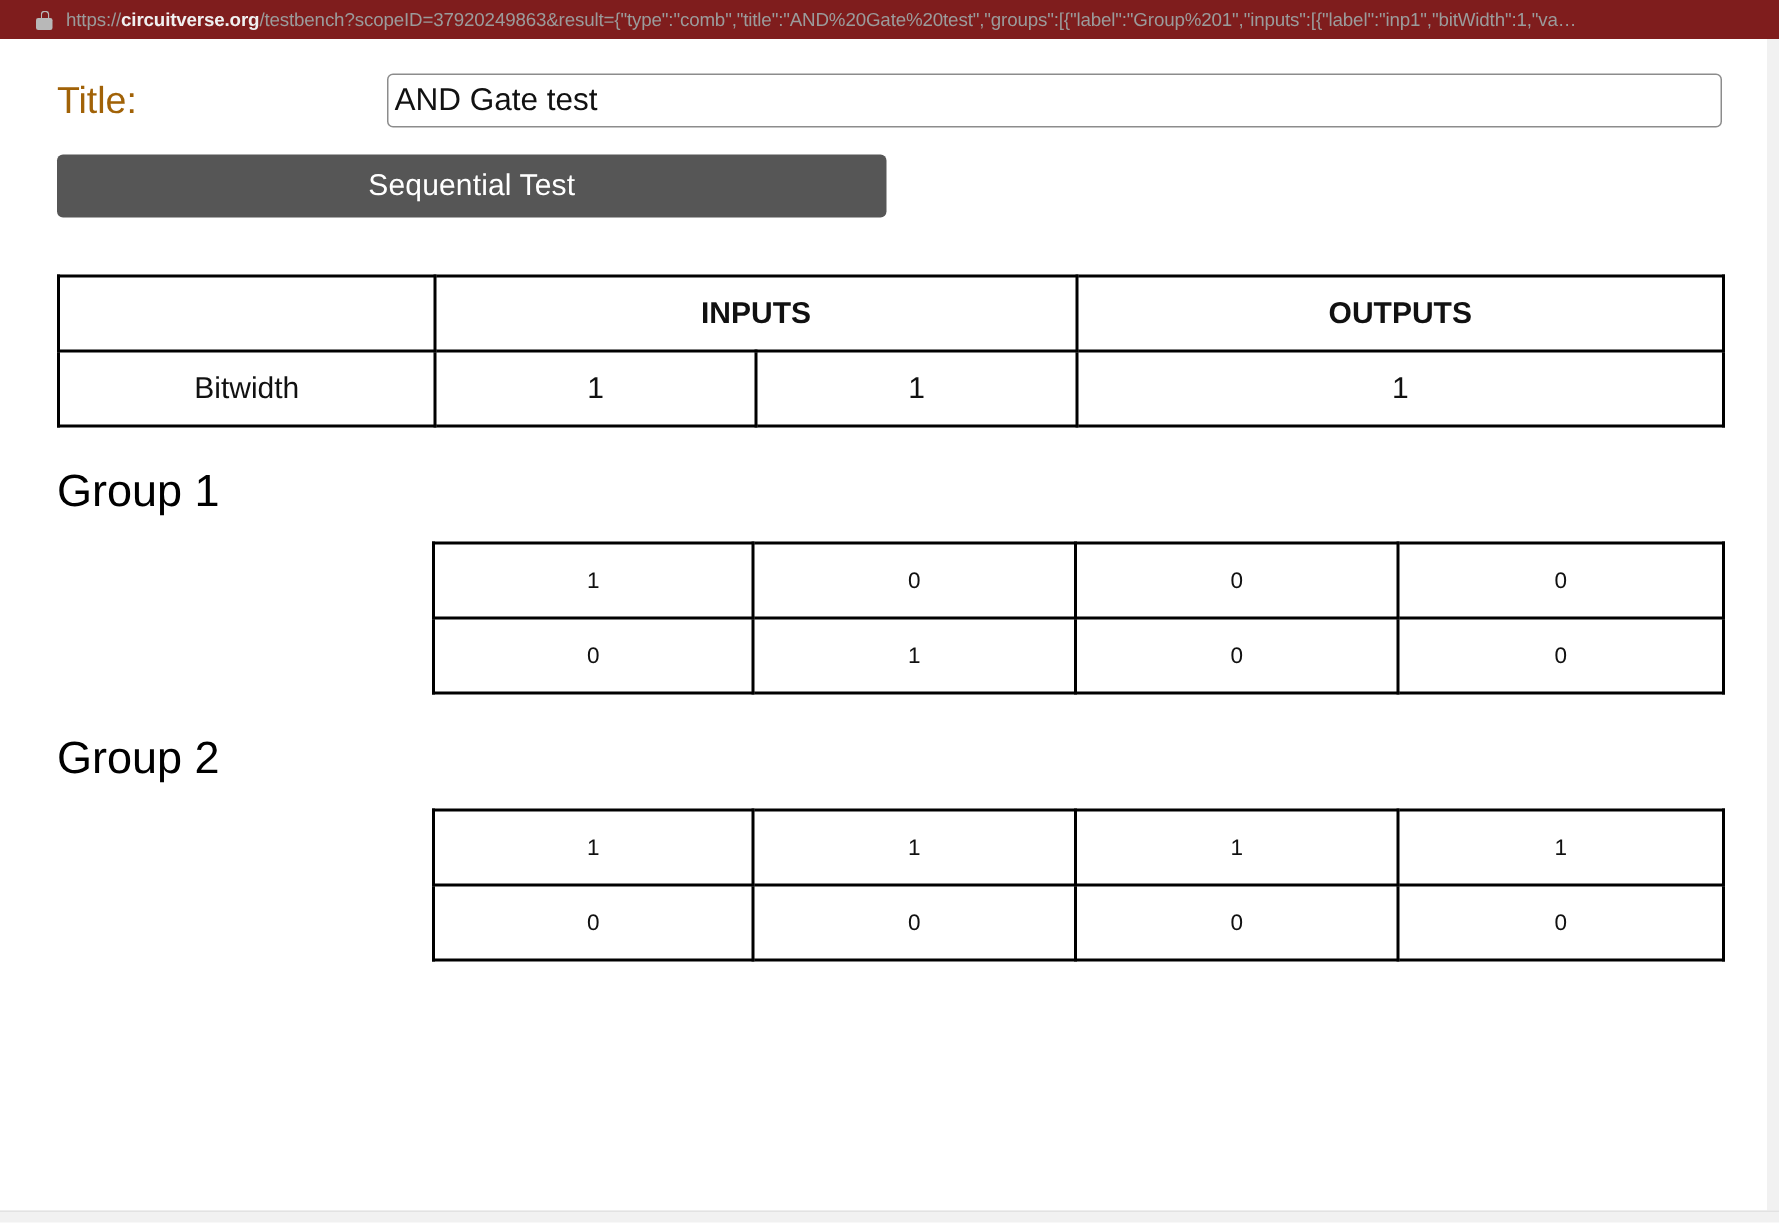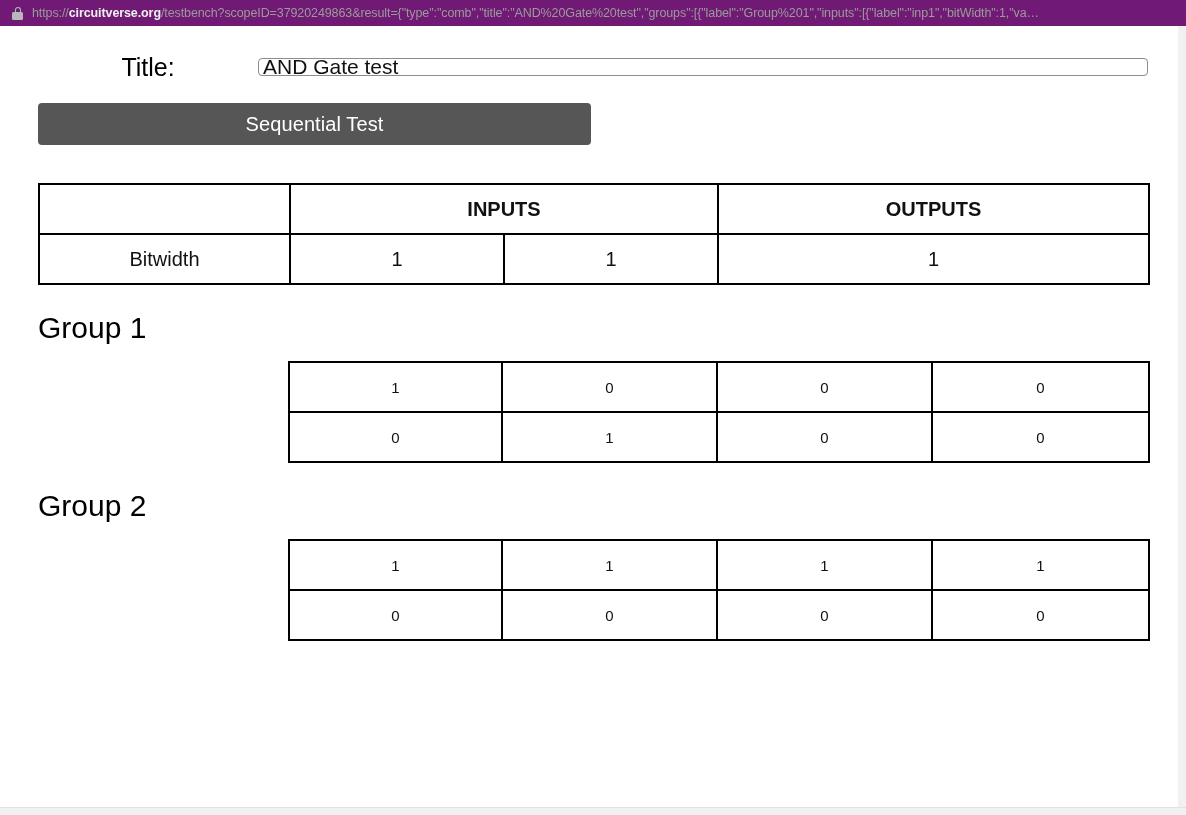--- a/index.html
+++ b/index.html
@@ -13,24 +13,24 @@
     background: #ffffff;
     font-family: "Liberation Sans", sans-serif;
   }
 
   
   #urlbar {
     position: absolute;
     top: 0; left: 0;
     width: 1186px;
     height: 26px;
-    background: #701a75;
+    background: #7f1d1d;
     display: flex;
     align-items: center;
-    padding: 0 8px;
+    padding: 0 20px;
     overflow: hidden;
     white-space: nowrap;
   }
   #lock {
     width: 11px; height: 13px;
     position: relative;
     flex: 0 0 auto;
     margin: 0 9px 0 4px;
   }
   #lock .body {
@@ -87,28 +87,27 @@
 
   
   .title-row {
     display: flex;
     align-items: center;
     margin-top: 26px;
     height: 30px;
   }
   .title-label {
     font-size: 25px;
-    color: #000000;
+    color: #a16207;
     width: 220px;
     flex: 0 0 220px;
-    text-align: center;
   }
   .title-input {
     flex: 1 1 auto;
-    height: 18px;
+    height: 36px;
     border: 1px solid #8c8c8c;
     border-radius: 4px;
     font-size: 21px;
     font-family: "Liberation Sans", sans-serif;
     color: #111111;
     padding: 1px 4px;
     background: #ffffff;
     outline: none;
   }
 

